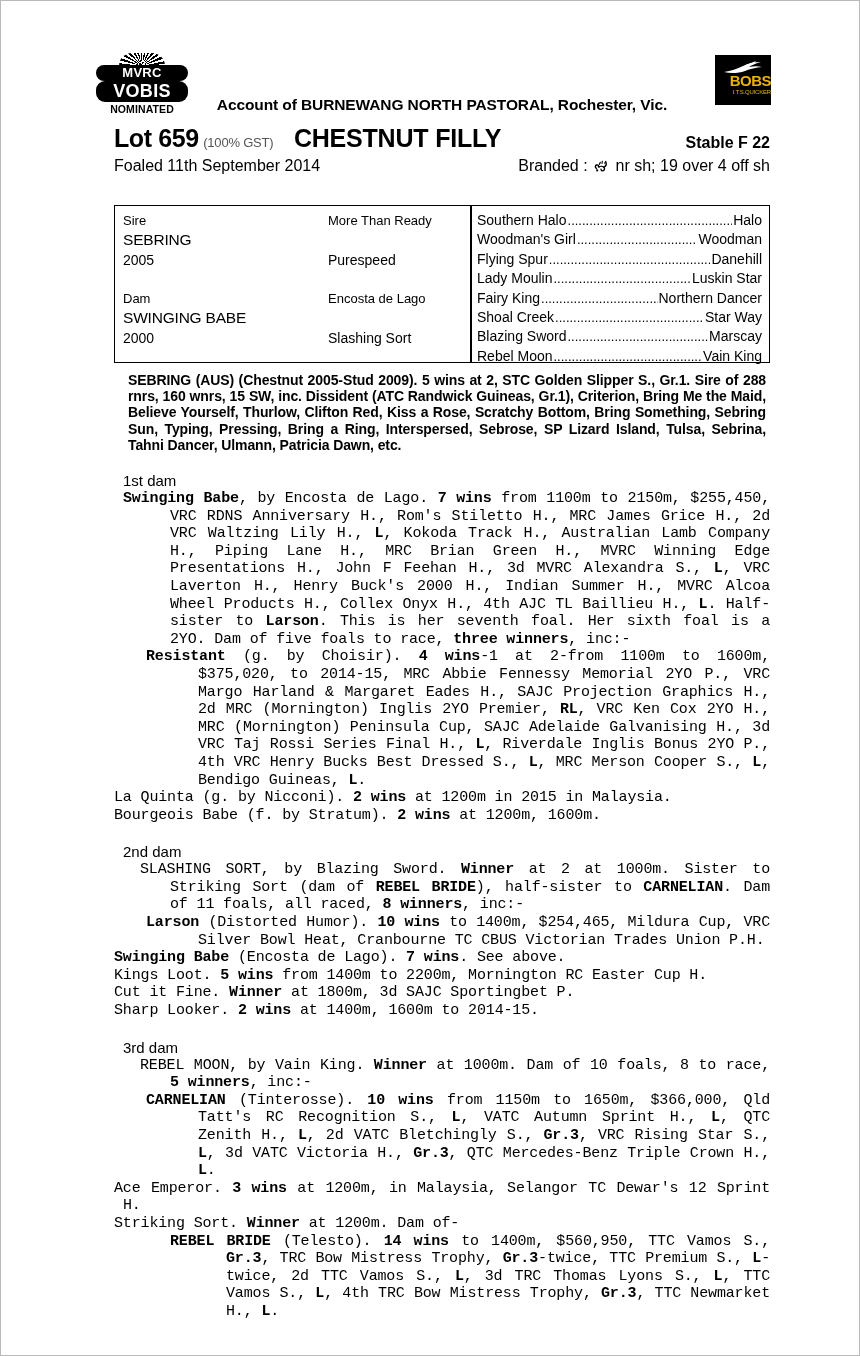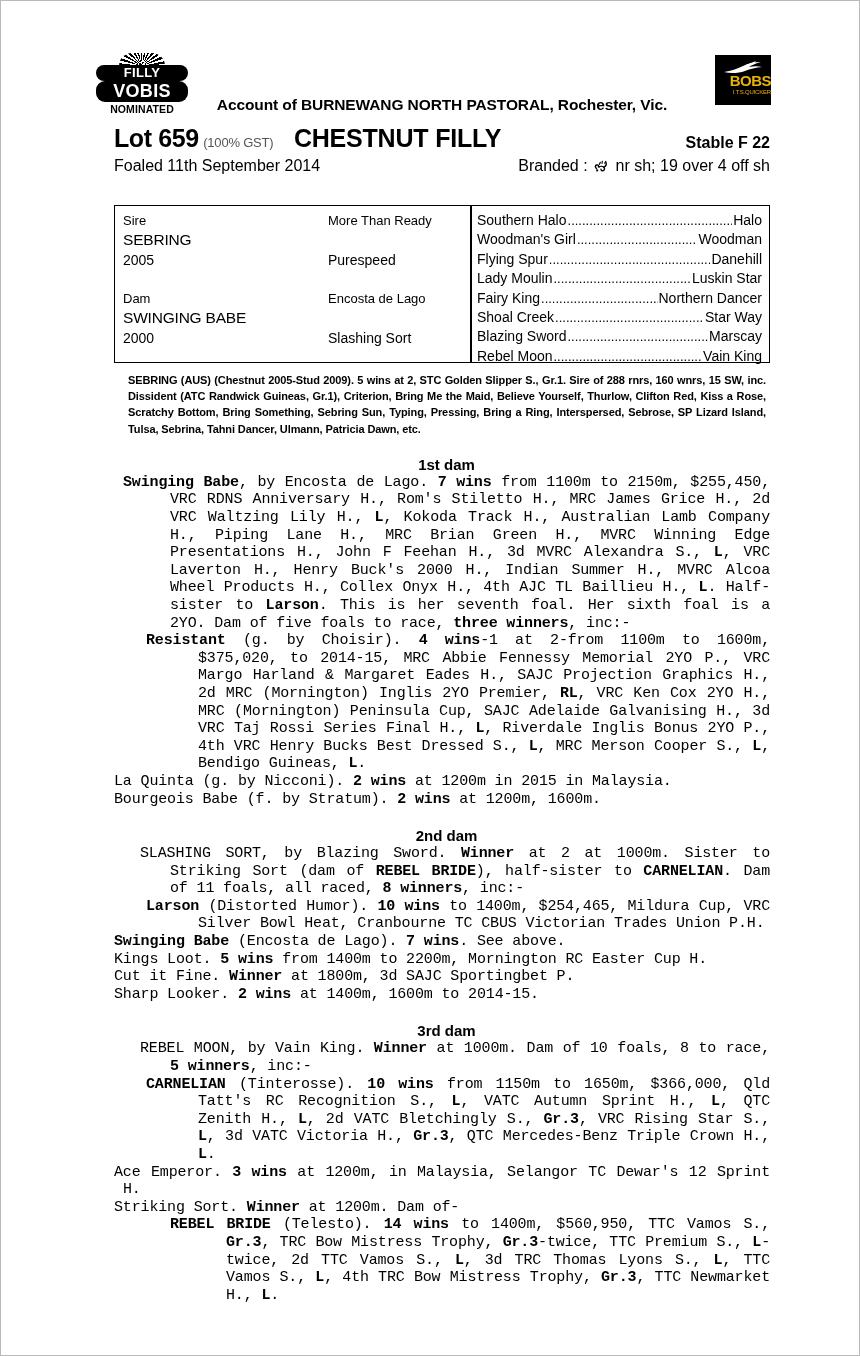--- a/index.html
+++ b/index.html
@@ -208,36 +208,35 @@
     letter-spacing: 0px;
     color: #000;
     white-space: nowrap;
   }
   .gpline .b { flex: 0 0 auto; }
 
   
   .sireblurb {
     margin-top: 9px;
     font-weight: bold;
-    font-size: 11px;
+    font-size: 14px;
     line-height: 16.2px;
     font-stretch: condensed;
     text-align: justify;
     letter-spacing: -0.1px;
     padding: 0 4px 0 14px;
   }
 
   
   .damhead {
-    font-weight: bold;
+    font-weight: normal;
     font-size: 15px;
     margin-top: 19px;
     margin-bottom: 1px;
     padding-left: 9px;
-    text-align: center;
   }
   .p {
     font-size: 15px;
     line-height: 17.6px;
     text-align: justify;
     letter-spacing: -0.15px;
     font-family: Liberation Mono, monospace;
   }
   .ind1 { padding-left: 9px; text-indent: -9px; }
   .hang1 { padding-left: 56px; text-indent: -47px; }
@@ -249,21 +248,21 @@
 </head>
 <body>
 
 <div class="page">
   <div class="inner">
 
     <div class="hdr">
 
       <div class="vobis">
         <div class="rays"></div>
-        <div class="pill l1">FILLY</div>
+        <div class="pill l1">MVRC</div>
         <div class="pill l2">VOBIS</div>
         <div class="l3">NOMINATED</div>
       </div>
 
       <div class="account">Account of BURNEWANG NORTH PASTORAL, Rochester, Vic.</div>
 
       <div class="bobs">
         <svg class="bird" width="40" height="14" viewBox="0 0 40 14">
           <path d="M1 12 C8 11 14 9 20 6 C25 3.5 31 2 38 2 C33 3 29 5 26 7 C31 6 35 6 39 7 C33 7.5 27 9 22 11 C15 13.5 7 13.5 1 12 Z" fill="#fff"></path>
           <path d="M23 5 L33 1 L30 5 Z" fill="#fff"></path>

